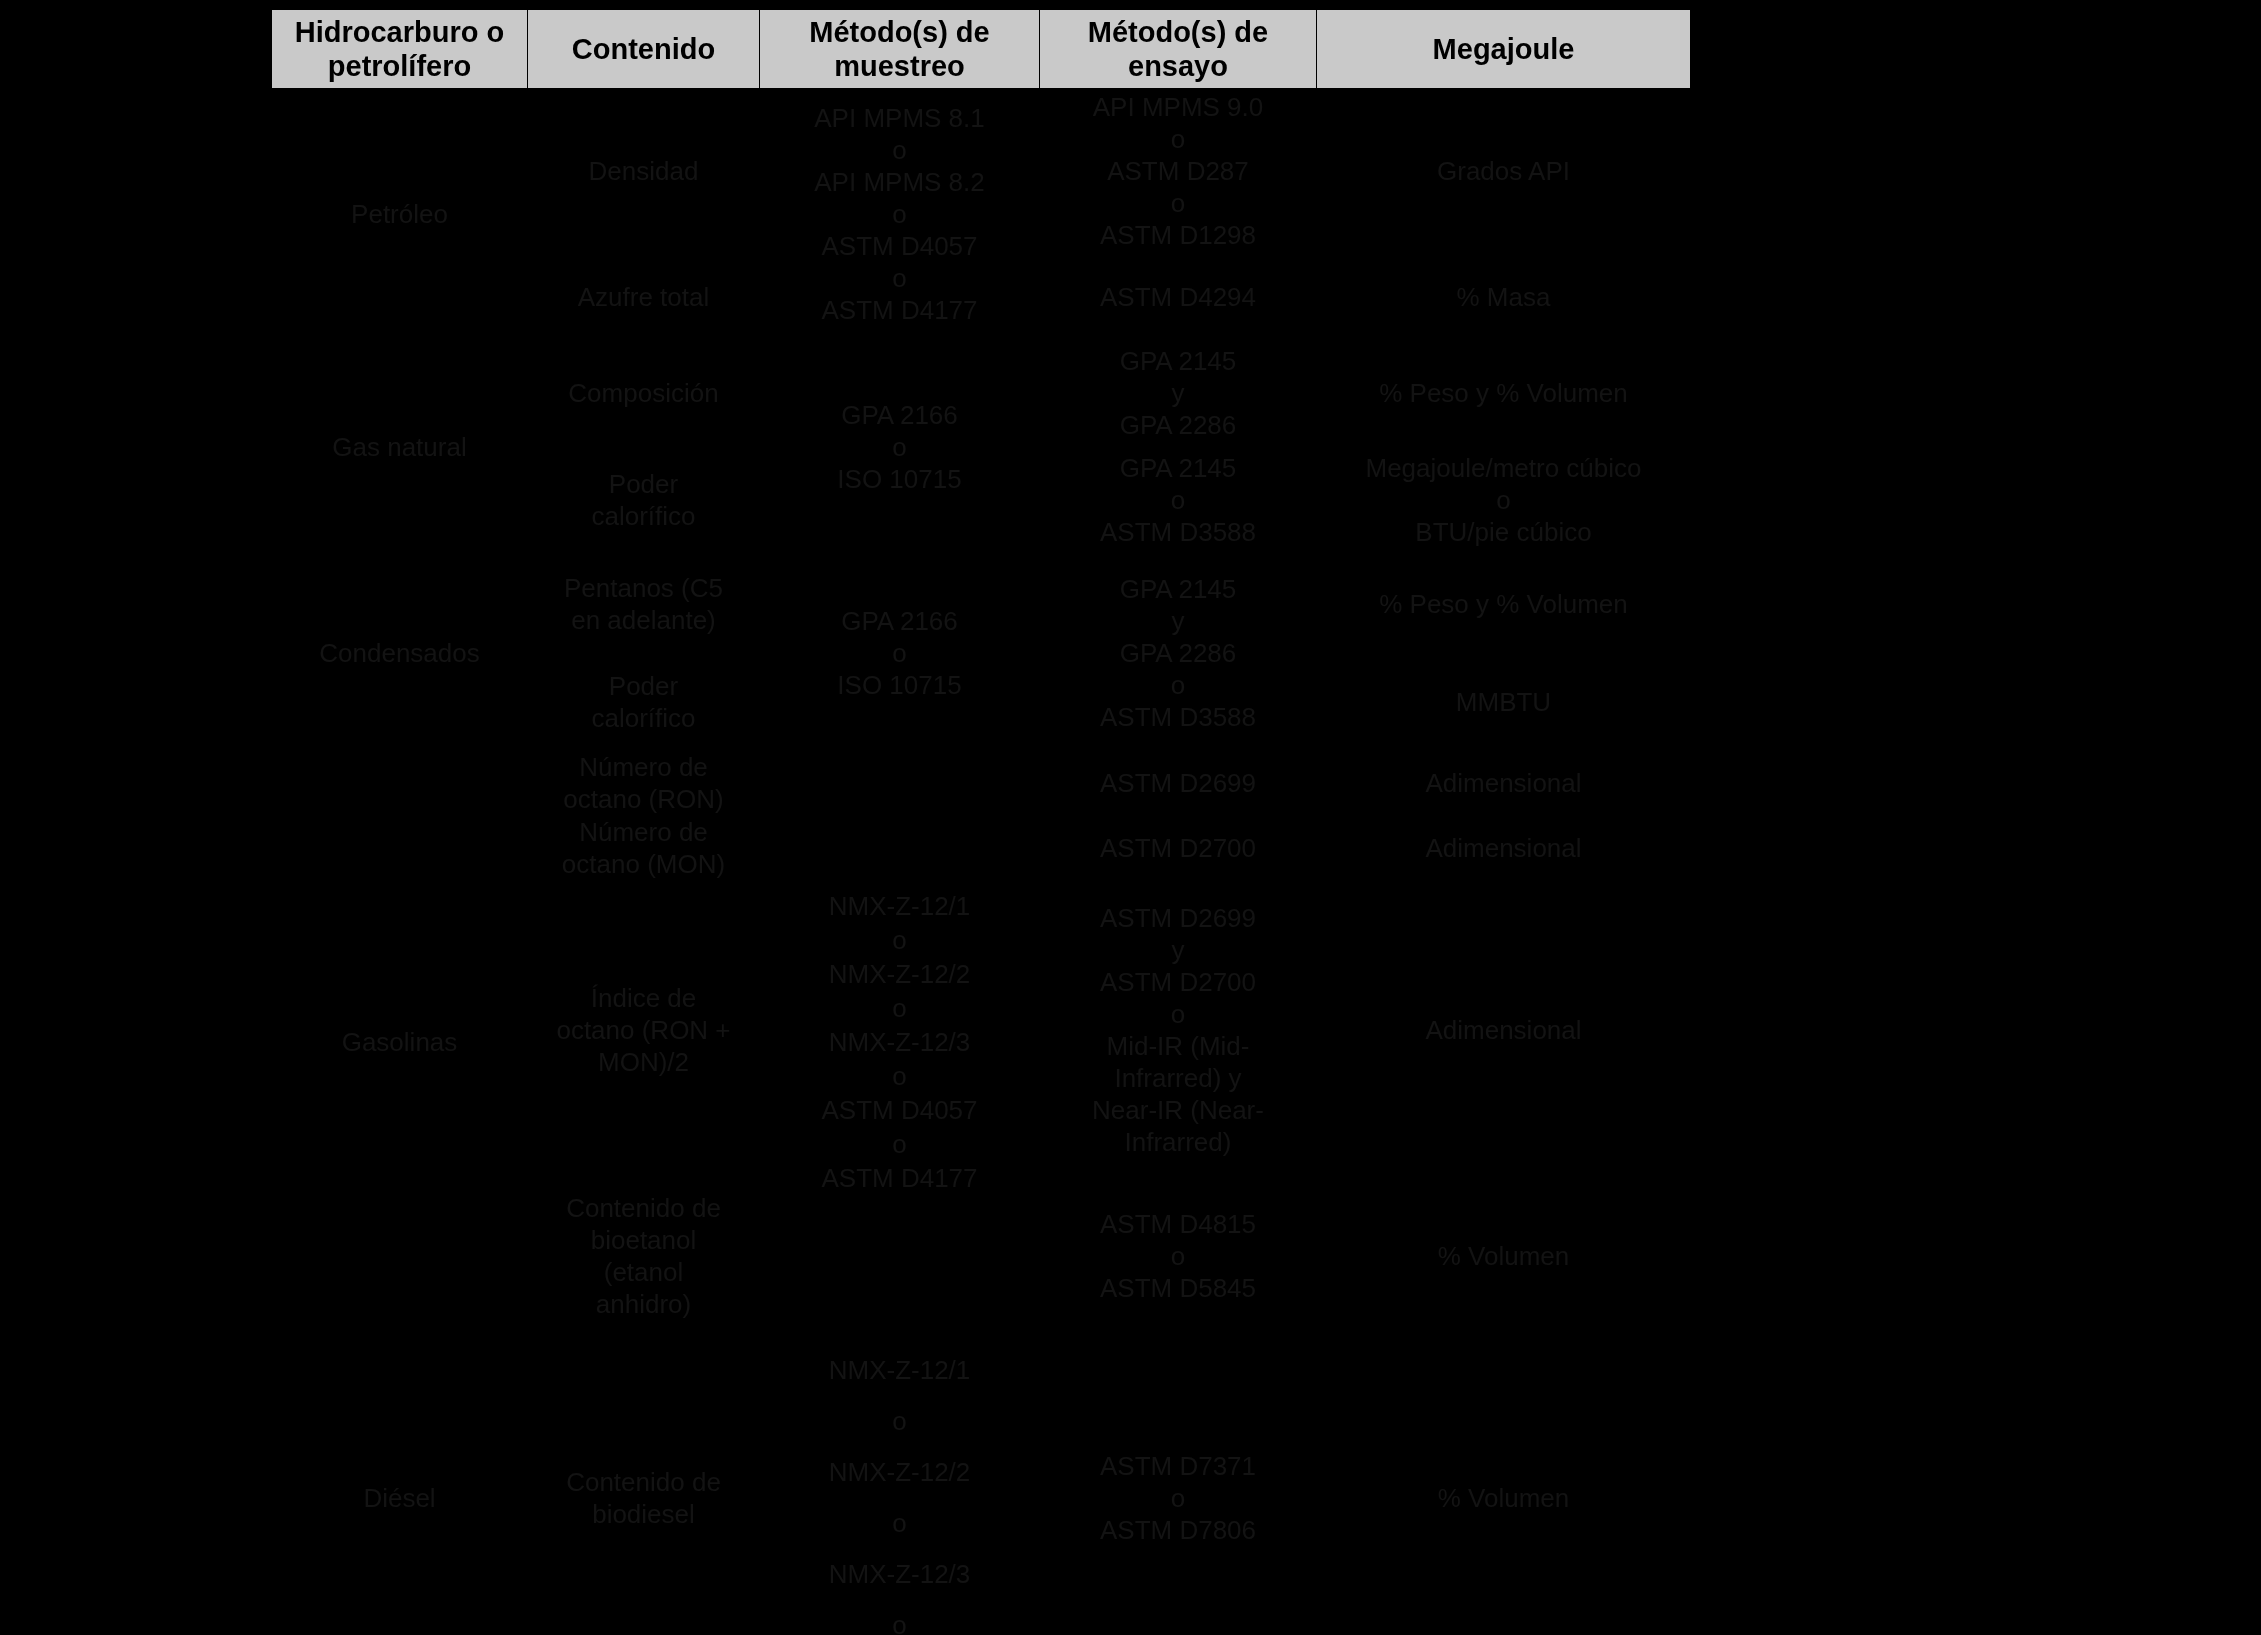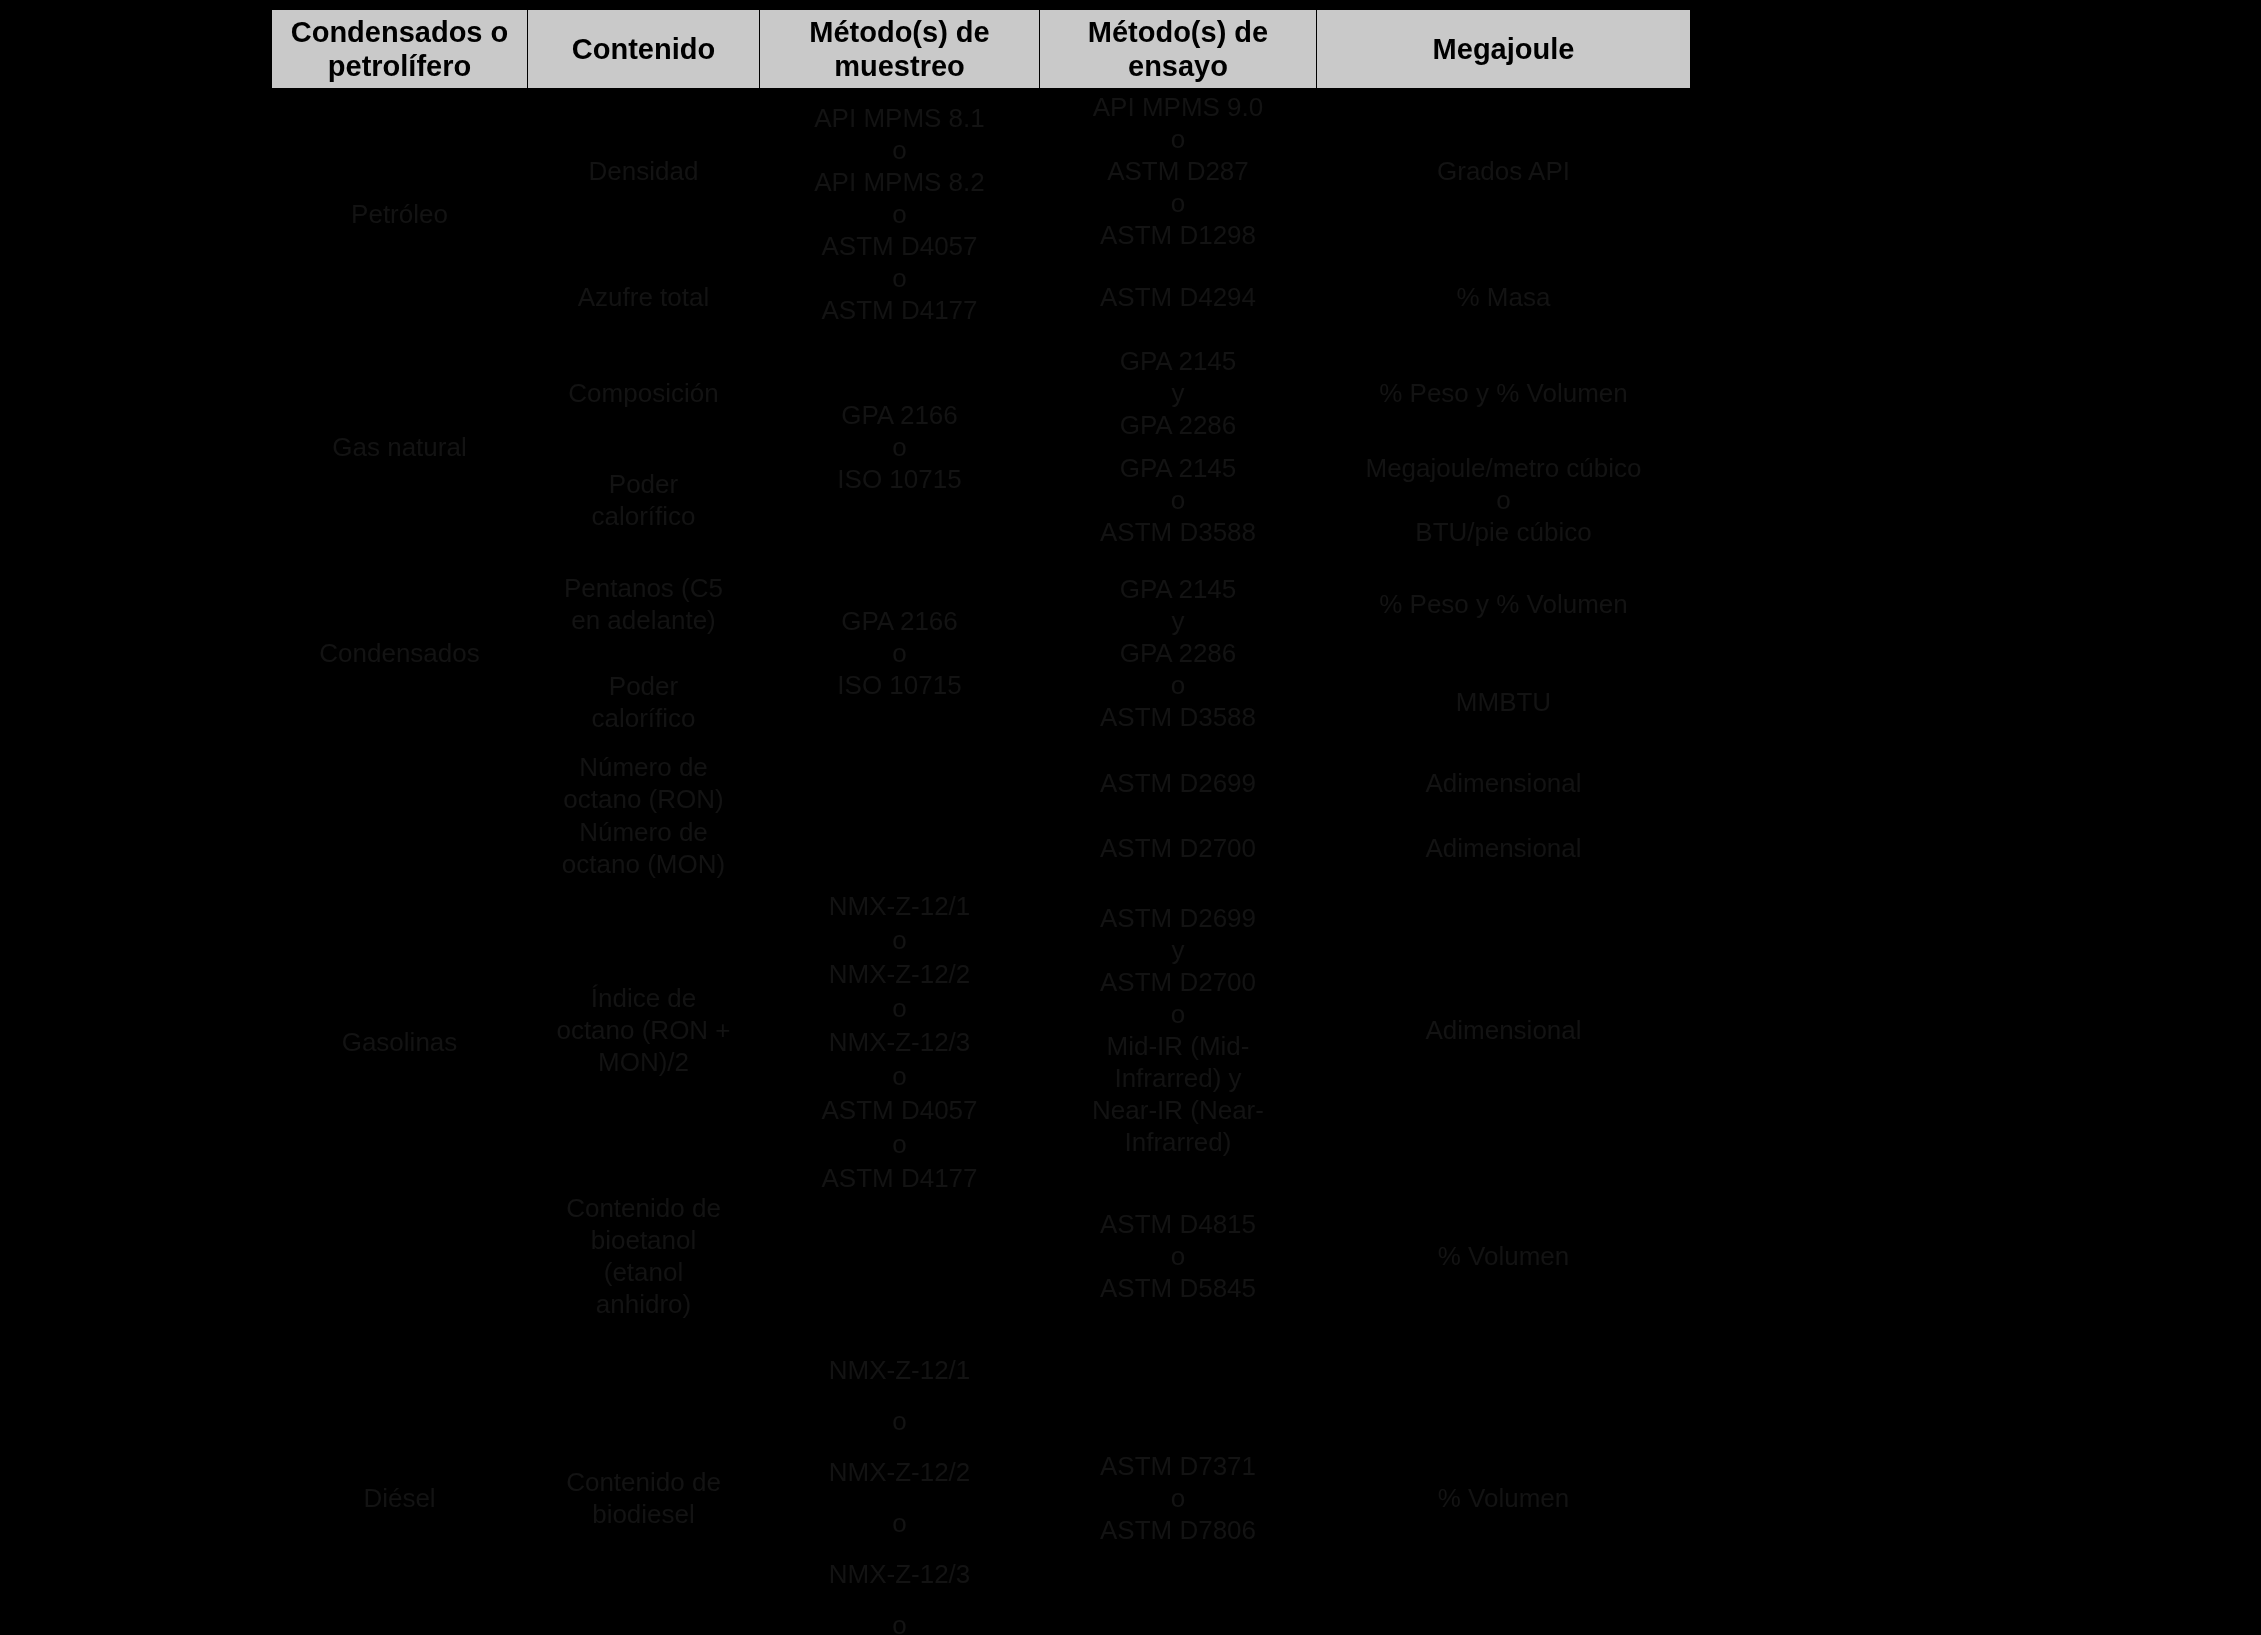--- a/index.html
+++ b/index.html
@@ -76,21 +76,21 @@
   <table class="quality">
     <colgroup>
       <col class="c1">
         <col class="c2">
         <col class="c3">
         <col class="c4">
         <col class="c5">
     </colgroup>
     <thead>
       <tr>
-        <th>Condensados o
+        <th>Hidrocarburo o
 petrolífero</th>
         <th>Contenido</th>
         <th>Método(s) de
 muestreo</th>
         <th>Método(s) de
 ensayo</th>
         <th>Megajoule</th>
       </tr>
     </thead>
     <tbody>

